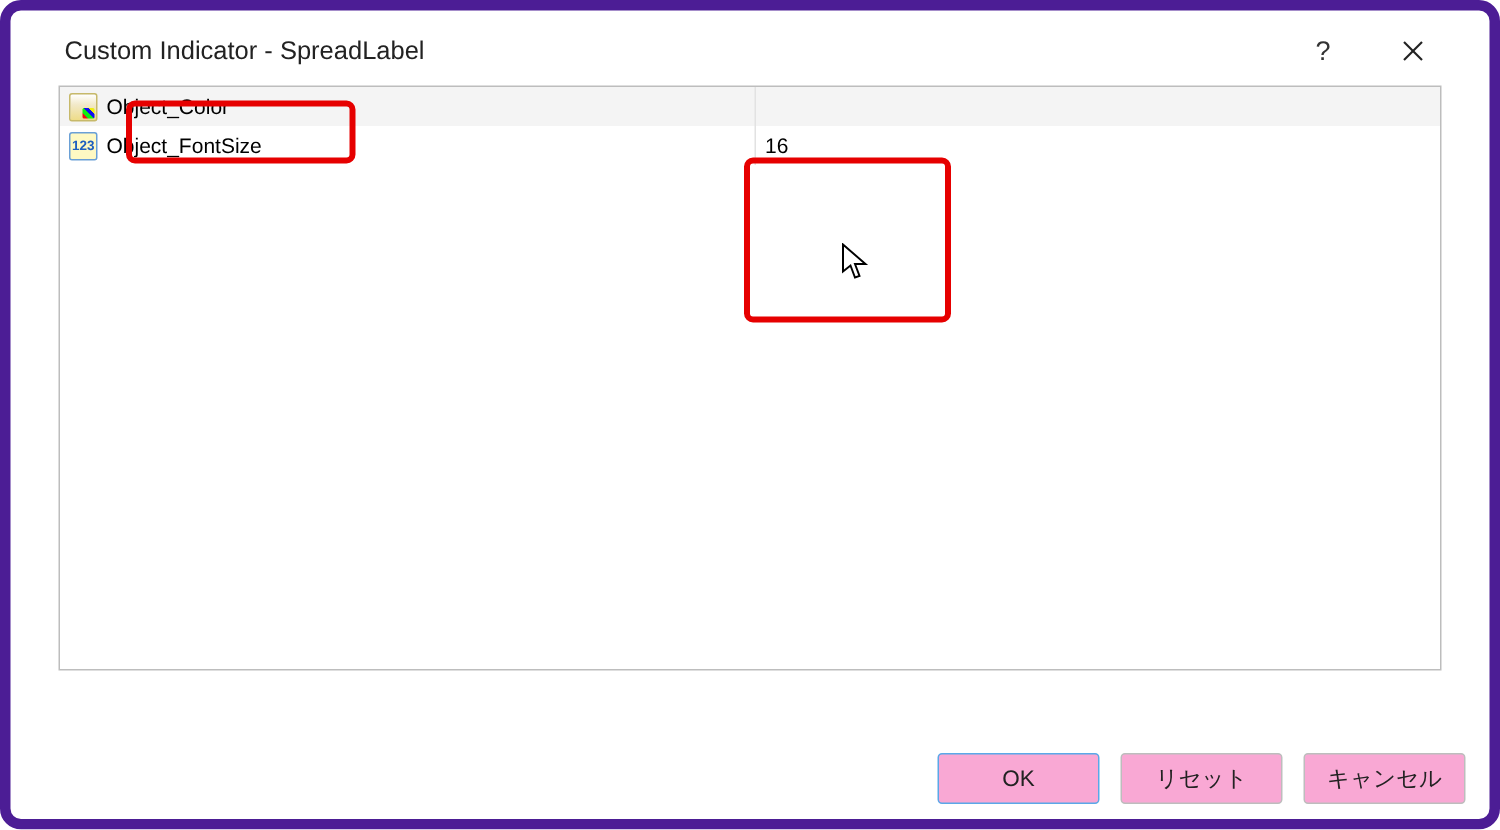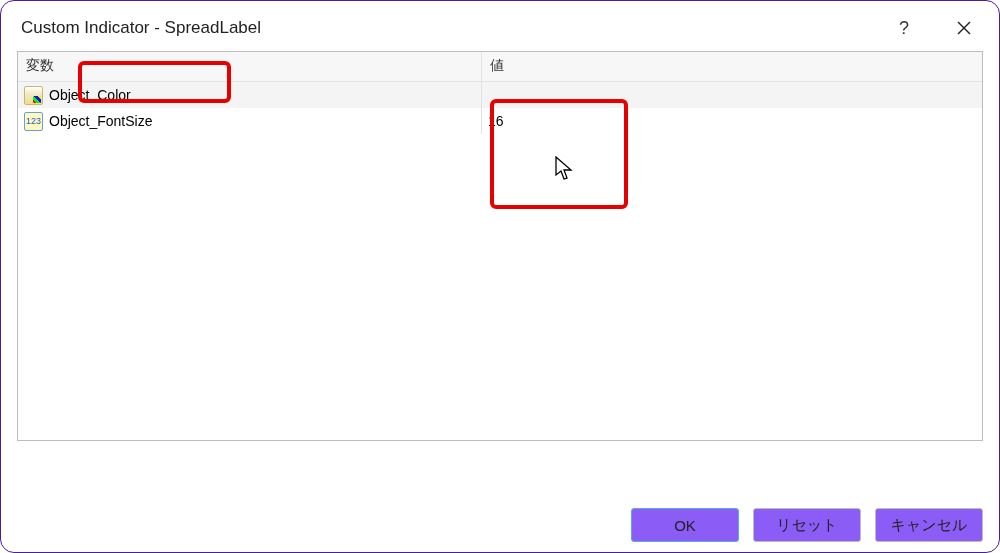--- a/index.html
+++ b/index.html
@@ -1,24 +1,24 @@
 <!DOCTYPE html>
 <html><head>
 <meta charset="utf-8">
 <style>
   * { box-sizing: border-box; }
   html, body { margin: 0; padding: 0; font-family: "Meiryo", "Yu Gothic", sans-serif; font-size: 14px; background: #fff; }
   .outer {
     width: 1000px; height: 553px;
-    border: 1px solid #4c1d95;
+    border: 7px solid #4c1d95;
     border-radius: 14px;
     background: #fff;
     position: relative;
     overflow: hidden;
-    padding: 2px 2px;
+    padding: 2px 18px;
   }
   
   .titlebar {
     display: flex; align-items: center; justify-content: space-between;
     padding: 10px 18px 8px 18px;
     height: 48px;
   }
   .titlebar .title { font-size: 17px; color: #222; }
   .titlebar .controls { display: flex; gap: 30px; align-items: center; color: #333; }
   .ctrl { width: 30px; height: 30px; display: flex; align-items: center; justify-content: center; font-size: 18px; }
@@ -82,21 +82,21 @@
     width: 8px; height: 7px;
     background: linear-gradient(45deg, #e11 25%, #1e1 25% 50%, #11e 50% 75%, #ee1 75%);
     border-radius: 1px;
   }
   .icon-num {
     width: 19px; height: 19px;
     background: #fef9c3;
     border: 1px solid #6aa0d6;
     border-radius: 2px;
     display: flex; align-items: center; justify-content: center;
-    font-size: 9px; font-weight: normal; color: #1e5fbf;
+    font-size: 9px; font-weight: bold; color: #1e5fbf;
     font-family: sans-serif;
   }
   .colorswatch {
     width: 20px; height: 16px;
     background: #0013ea;
     border: 1px solid #333;
     display: inline-block;
     vertical-align: middle;
     margin-right: 2px;
   }
@@ -104,21 +104,21 @@
   .cursor { position: absolute; left: 554px; top: 155px; width: 20px; height: 26px; pointer-events: none; }
   
   .footer {
     position: absolute; bottom: 10px; right: 16px;
     display: flex; gap: 14px;
   }
   .btn {
     min-width: 108px;
     height: 34px;
     border: 1px solid #bdbdbd;
-    background: #8b5cf6;
+    background: #f9a8d4;
     font-size: 15px;
     display: flex; align-items: center; justify-content: center;
     border-radius: 3px;
     color: #222;
   }
   .btn.primary { border: 1px solid #5aa8e8; }
 </style>
 </head>
 <body>
 
@@ -132,24 +132,20 @@
         <svg width="14" height="14" viewBox="0 0 14 14">
           <line x1="1" y1="1" x2="13" y2="13" stroke="#222" stroke-width="1.4"></line>
           <line x1="13" y1="1" x2="1" y2="13" stroke="#222" stroke-width="1.4"></line>
         </svg>
       </div>
     </div>
   </div>
 
 
   <div class="panel">
-    <div class="thead">
-      <div class="th col-var">変数</div>
-      <div class="th col-val">値</div>
-    </div>
 
     <div class="row selected">
       <div class="cell col-var">
         <span class="icon-color"></span>
         <span>Object_Color</span>
       </div>
     </div>
 
     <div class="row">
       <div class="cell col-var">

